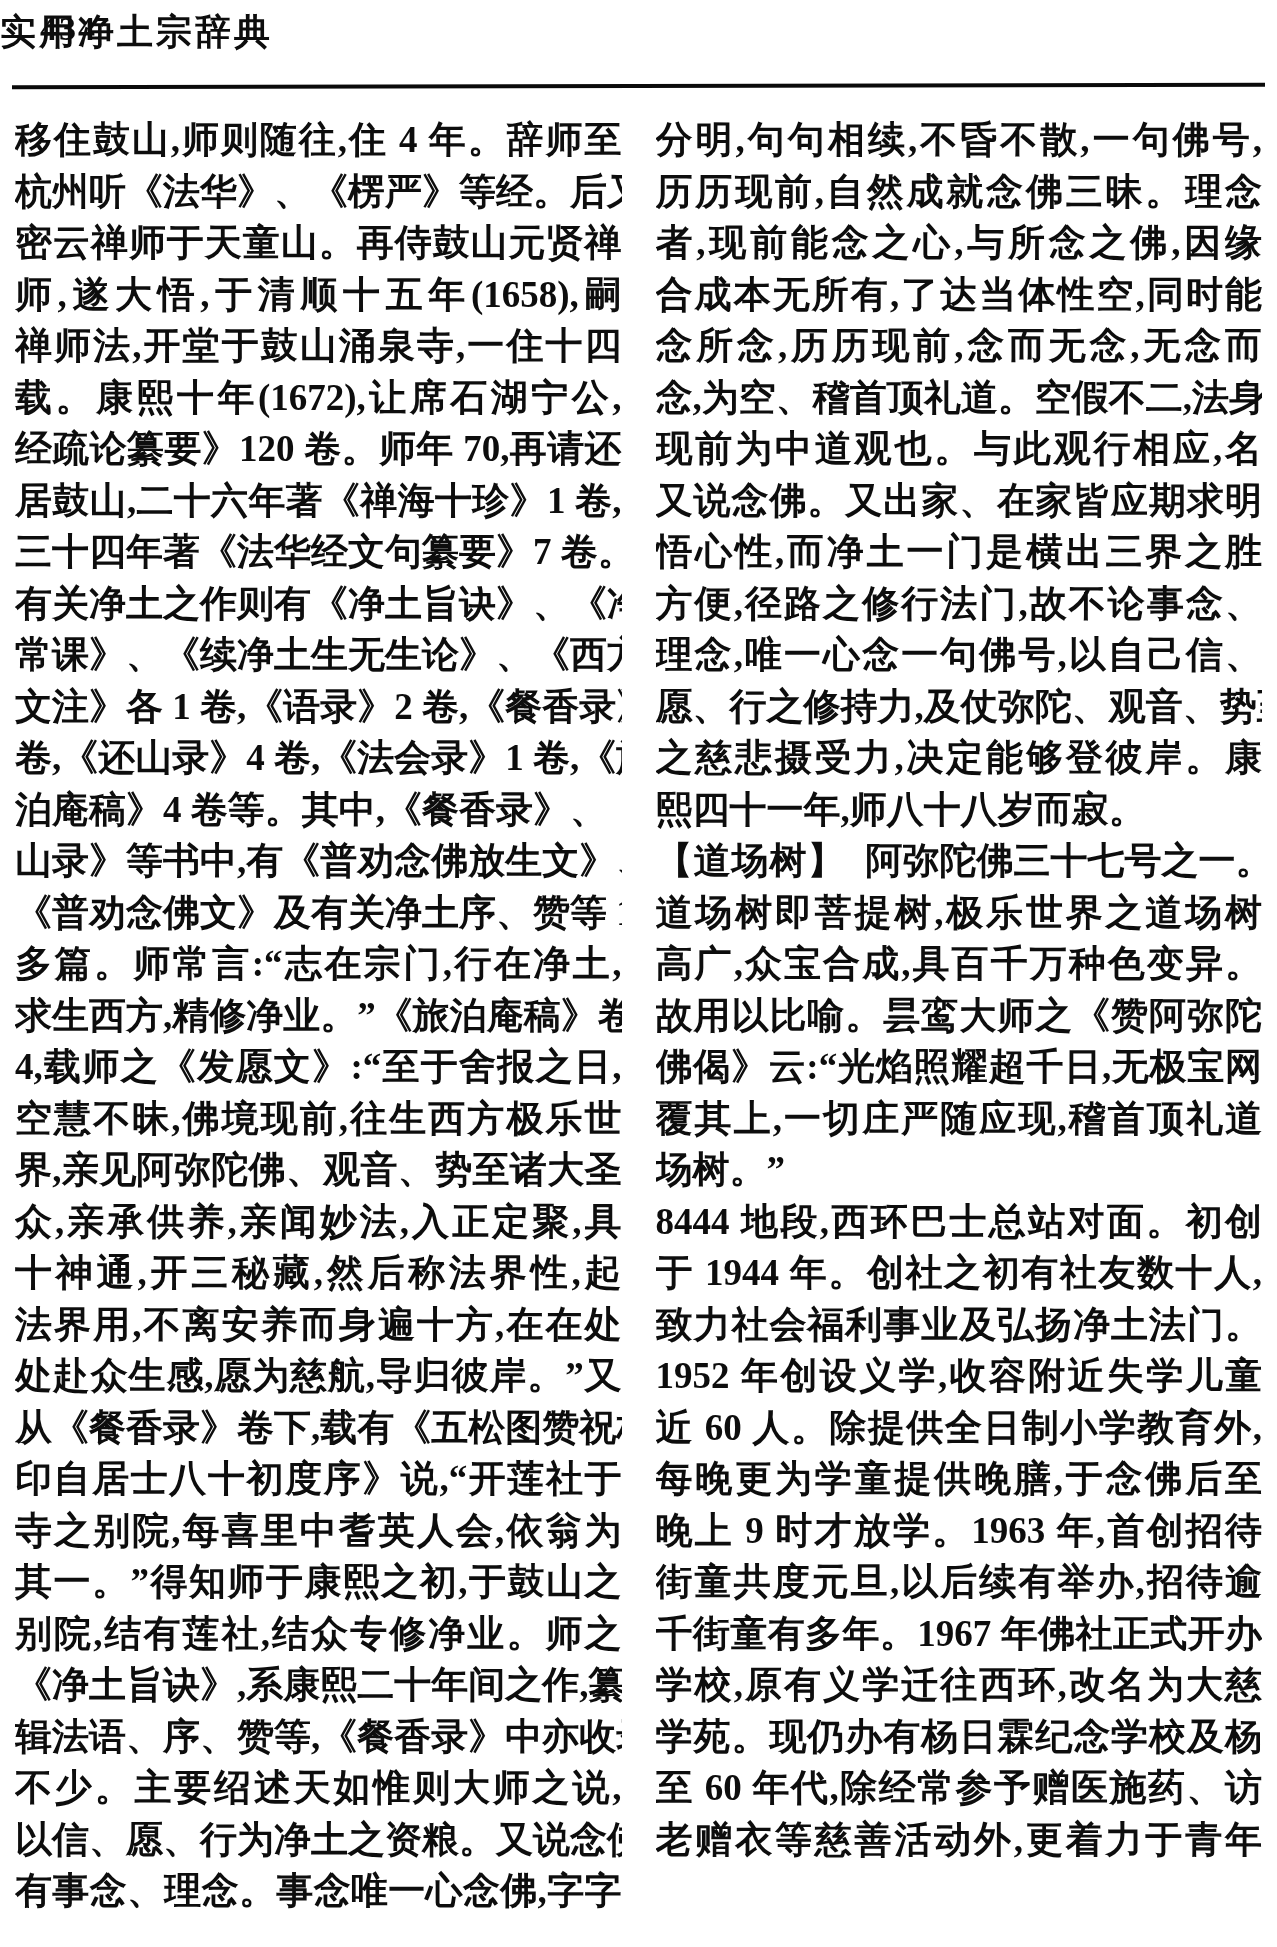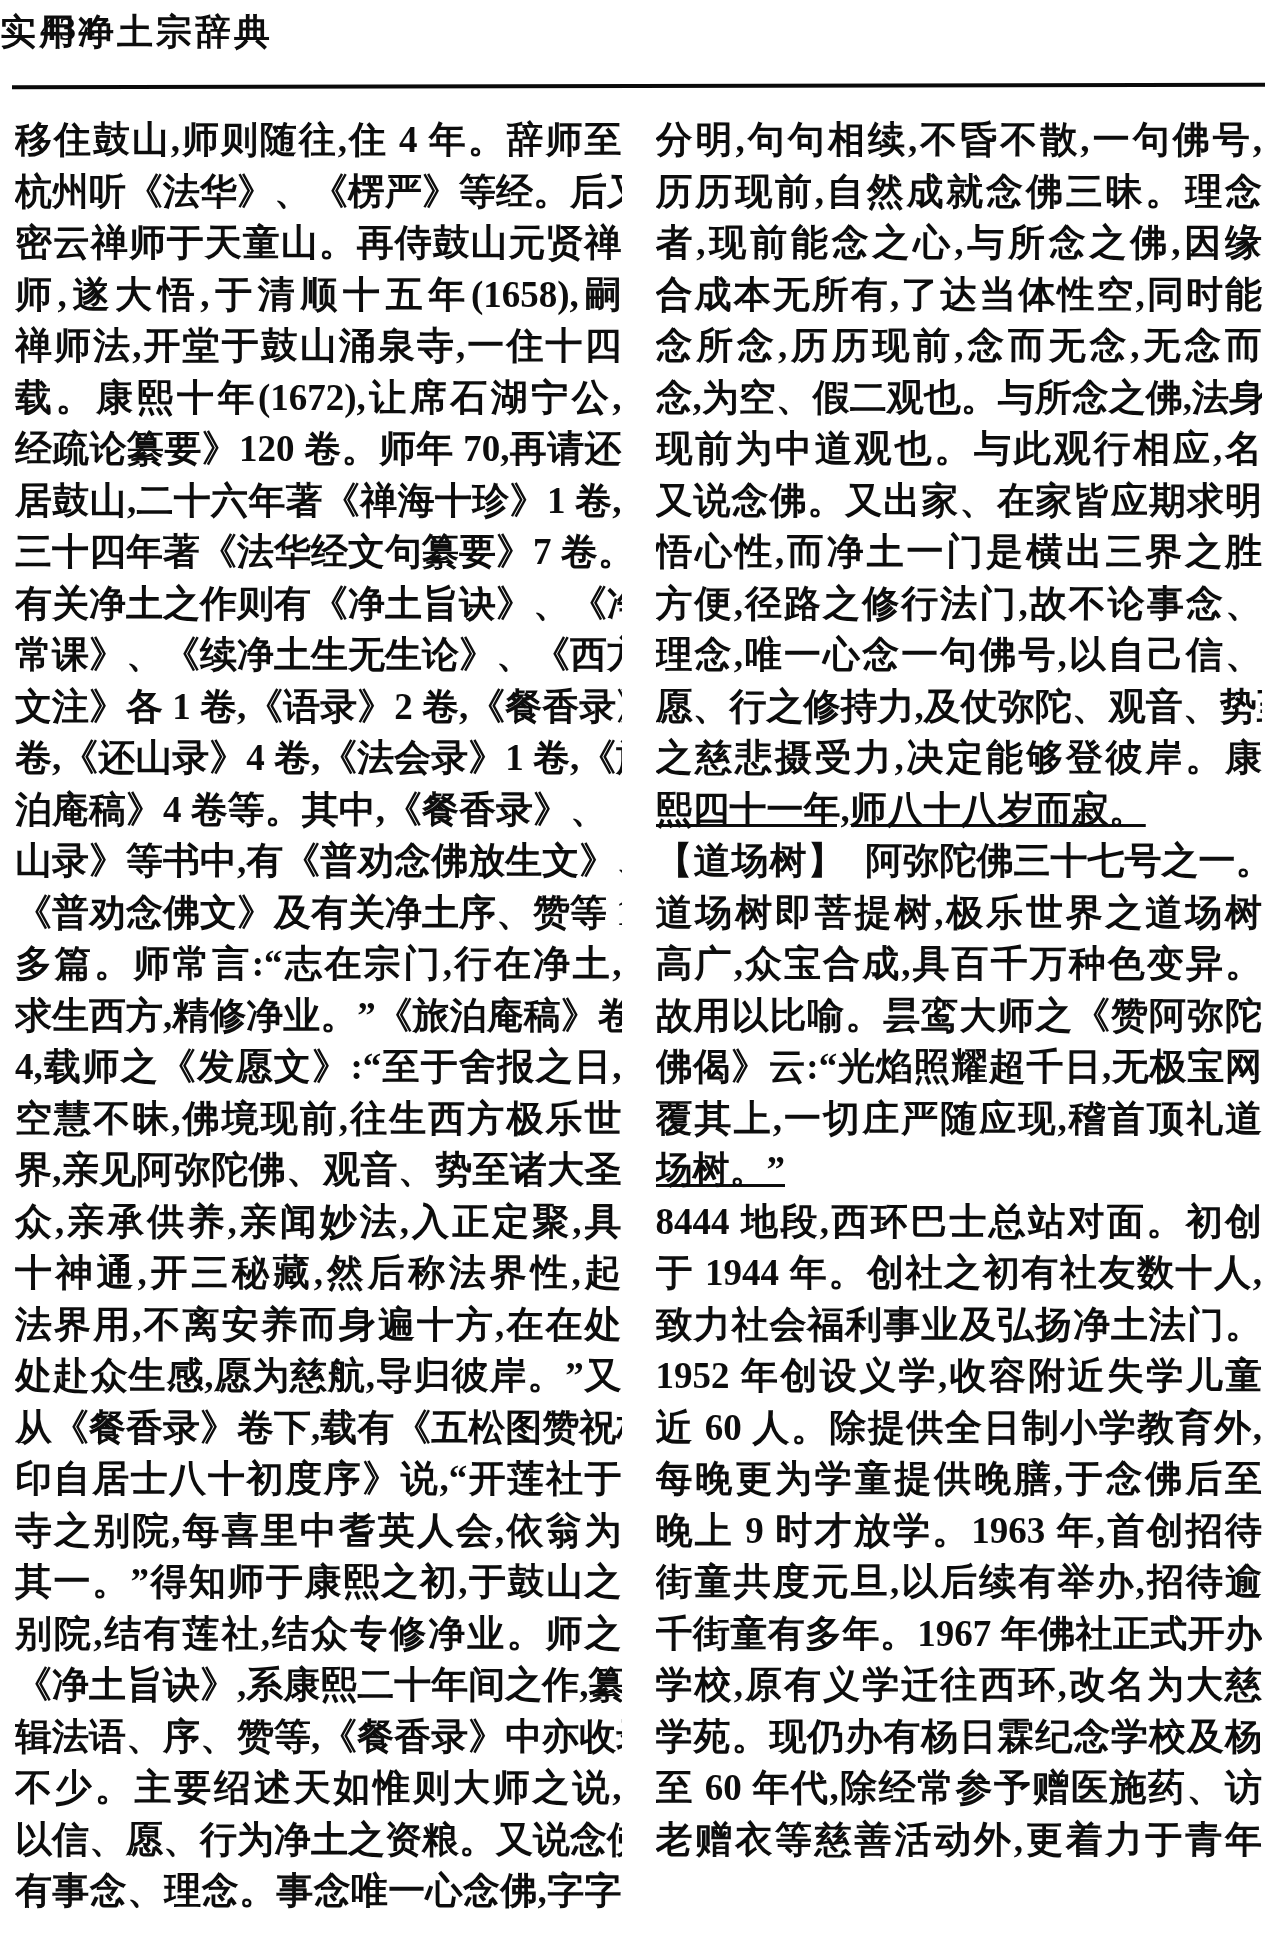--- a/index.html
+++ b/index.html
@@ -56,21 +56,20 @@
     height: 51.5px;
     font-weight: bold;
     white-space: nowrap;
     text-align: justify;
     text-align-last: justify;
     overflow: hidden;
   }
   .line.no-just {
     text-align: right;
     text-align-last: left;
-    text-decoration: underline;
   }
   .entry-head {
     font-family: "Liberation Sans", sans-serif;
     font-weight: bold;
     letter-spacing: 1px;
     padding-right: 20px;
   }
 </style>
 </head>
 <body>
@@ -118,21 +117,21 @@
         <div class="line">不少。主要绍述天如惟则大师之说,</div>
         <div class="line">以信、愿、行为净土之资粮。又说念佛</div>
         <div class="line">有事念、理念。事念唯一心念佛,字字</div>
       </div>
     <div class="col" id="col-right">
         <div class="line">分明,句句相续,不昏不散,一句佛号,</div>
         <div class="line">历历现前,自然成就念佛三昧。理念</div>
         <div class="line">者,现前能念之心,与所念之佛,因缘</div>
         <div class="line">合成本无所有,了达当体性空,同时能</div>
         <div class="line">念所念,历历现前,念而无念,无念而</div>
-        <div class="line">念,为空、假二观也。与所念之佛,法身</div>
+        <div class="line">念,为空、稽首顶礼道。空假不二,法身</div>
         <div class="line">现前为中道观也。与此观行相应,名</div>
         <div class="line">又说念佛。又出家、在家皆应期求明</div>
         <div class="line">悟心性,而净土一门是横出三界之胜</div>
         <div class="line">方便,径路之修行法门,故不论事念、</div>
         <div class="line">理念,唯一心念一句佛号,以自己信、</div>
         <div class="line">愿、行之修持力,及仗弥陀、观音、势至</div>
         <div class="line">之慈悲摄受力,决定能够登彼岸。康</div>
         <div class="line no-just">熙四十一年,师八十八岁而寂。</div>
         <div class="line"><span class="entry-head">【道场树】</span>阿弥陀佛三十七号之一。</div>
         <div class="line">道场树即菩提树,极乐世界之道场树</div>

